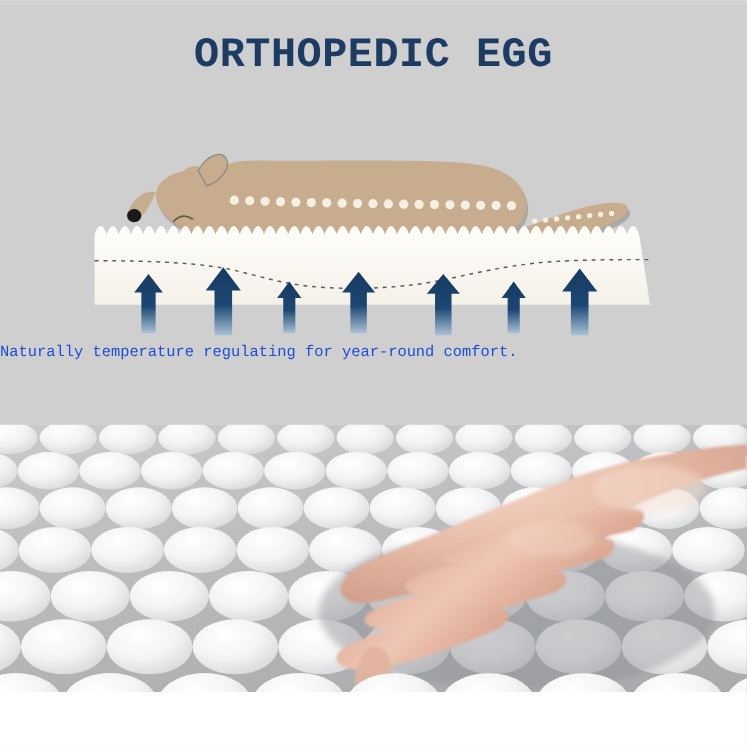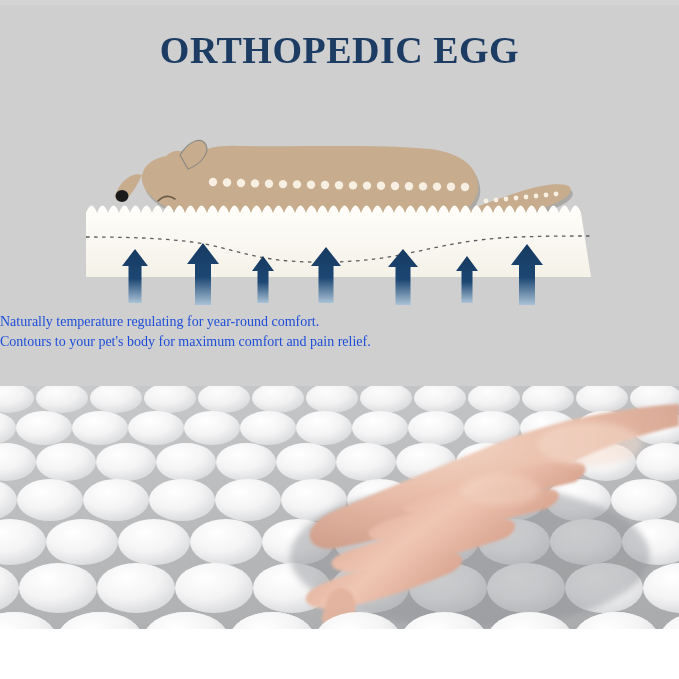--- a/index.html
+++ b/index.html
@@ -5,21 +5,21 @@
   html, body {
     margin: 0;
     padding: 0;
     background: #ffffff;
   }
   #page {
     position: relative;
     width: 679px;
     height: 629px;
     overflow: hidden;
-    font-family: Liberation Serif, serif;
+    font-family: Liberation Mono, monospace;
   }
 
   
   #top-panel {
     position: absolute;
     left: 0; top: 0;
     width: 679px;
     height: 386px;
     background: #cfcfd0;
   }
@@ -248,21 +248,20 @@
           </g>
           <g>
             <path d="M527,119 L543,140 L535,140 L535,180 L519,180 L519,140 L511,140 Z" fill="url(#arrowGrad)"></path>
           </g>
         </g>
       </svg>
     </div>
 
     <div id="subtext-block">
       <span class="sline">Naturally temperature regulating for year-round comfort.</span>
-      <span class="sline">Contours to your pet's body for maximum comfort and pain relief.</span>
     </div>
   </div>
 
   <div id="photo-panel">
     <svg width="679" height="293" viewBox="0 0 679 293" xmlns="http://www.w3.org/2000/svg">
       <defs>
         <linearGradient id="bgGrad" x1="0" y1="0" x2="0.3" y2="1">
           <stop offset="0%" stop-color="#c8cacc"></stop>
           <stop offset="100%" stop-color="#a9abad"></stop>
         </linearGradient>

